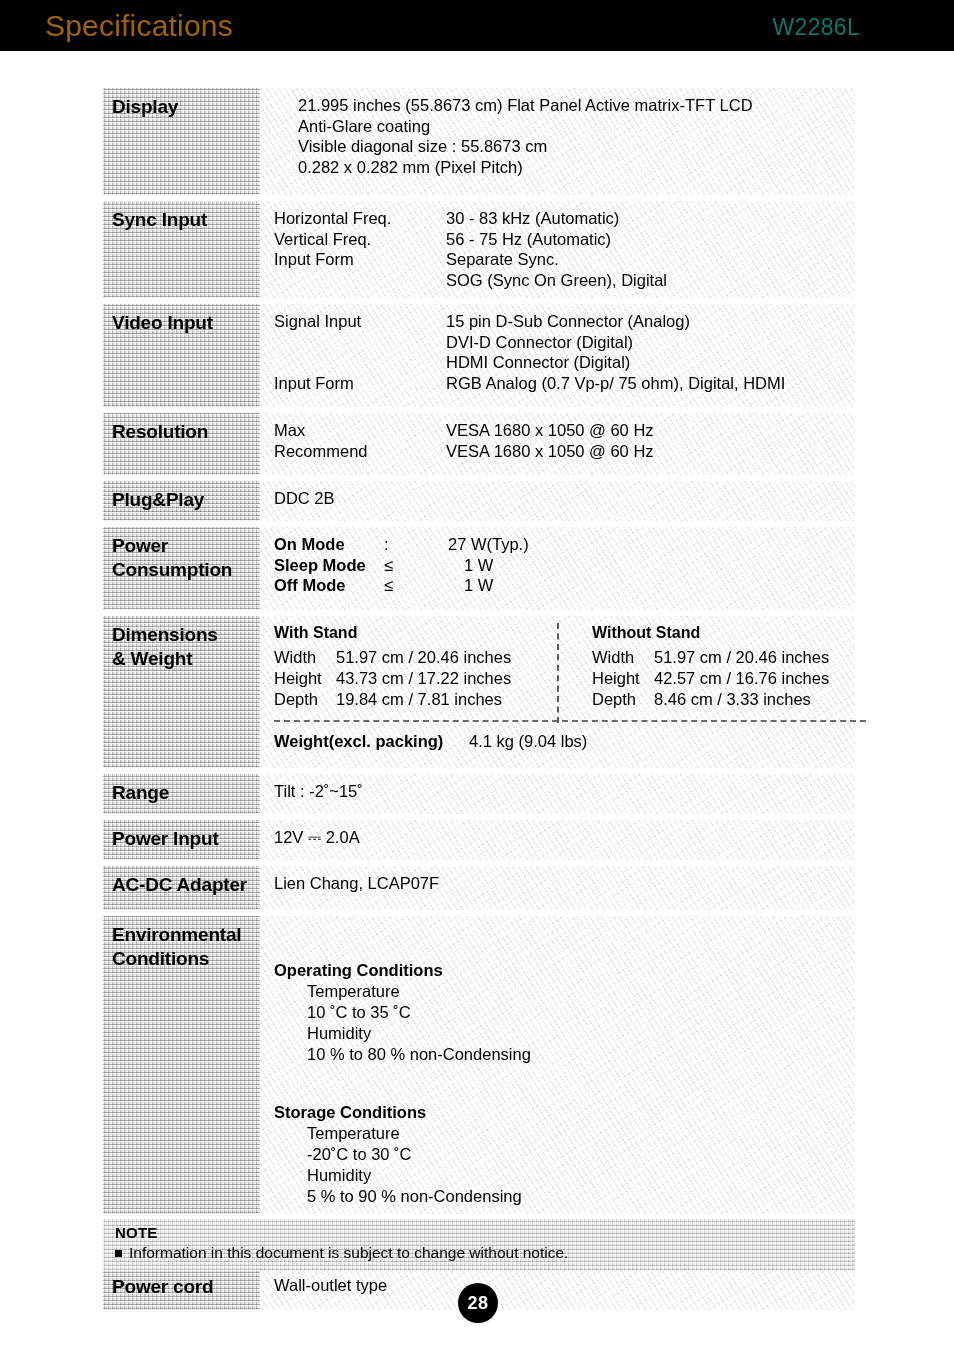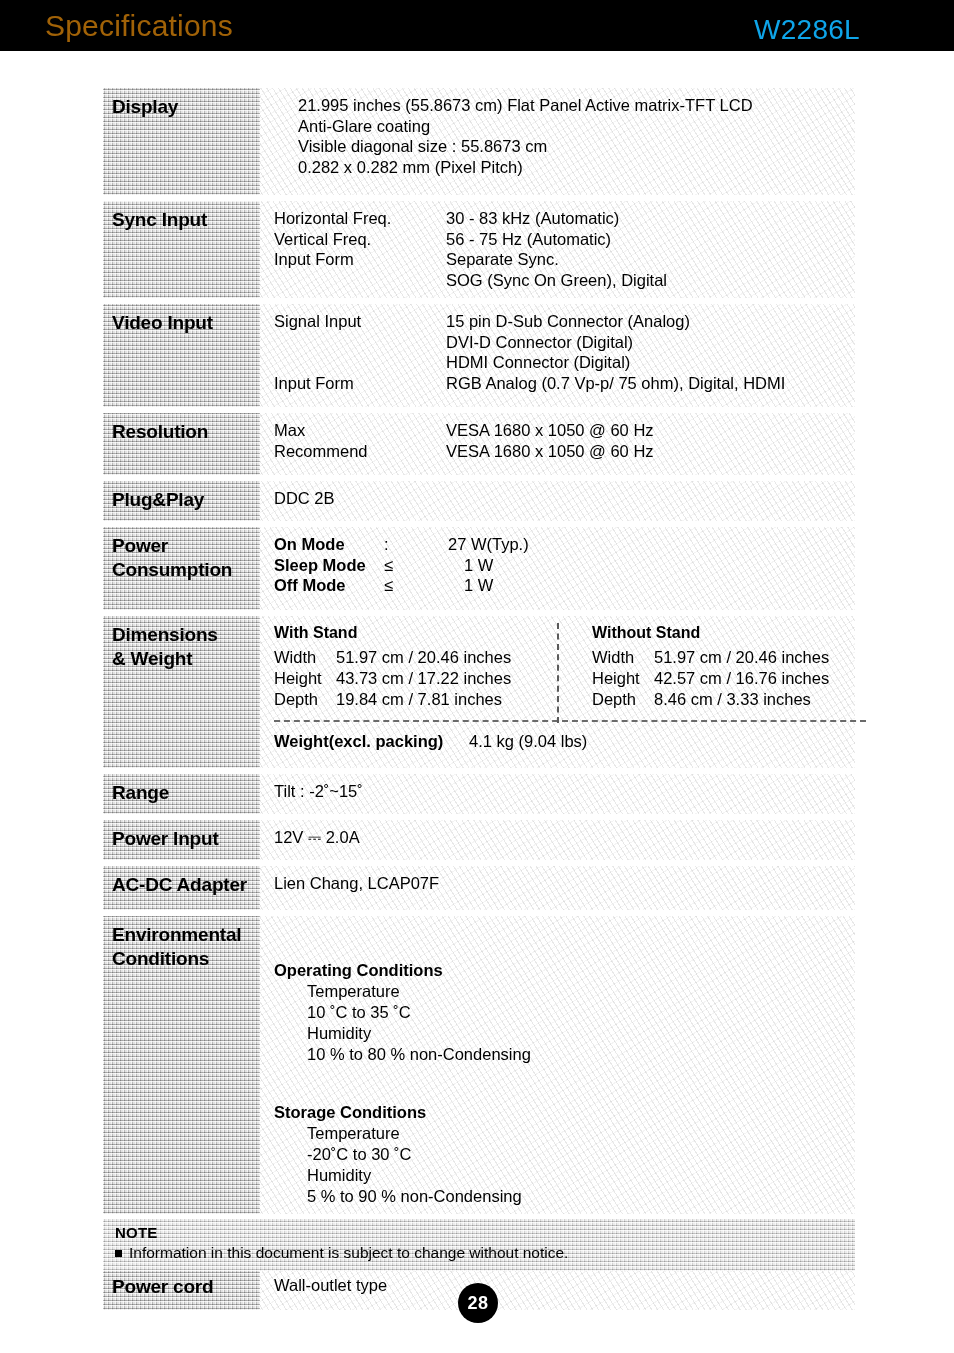--- a/index.html
+++ b/index.html
@@ -30,23 +30,23 @@
     top: 9px;
     font-size: 30px;
     font-weight: 400;
     color: #a16207;
     letter-spacing: 0.2px;
   }
   .header-model {
     position: absolute;
     right: 94px;
     top: 14px;
-    font-size: 28px;
+    font-size: 23px;
     font-weight: 400;
-    color: #0ea5e9;
+    color: #0f766e;
     letter-spacing: 0.3px;
   }
 
   
   .spec-table {
     position: absolute;
     left: 103px;
     top: 88px;
     width: 752px;
   }

